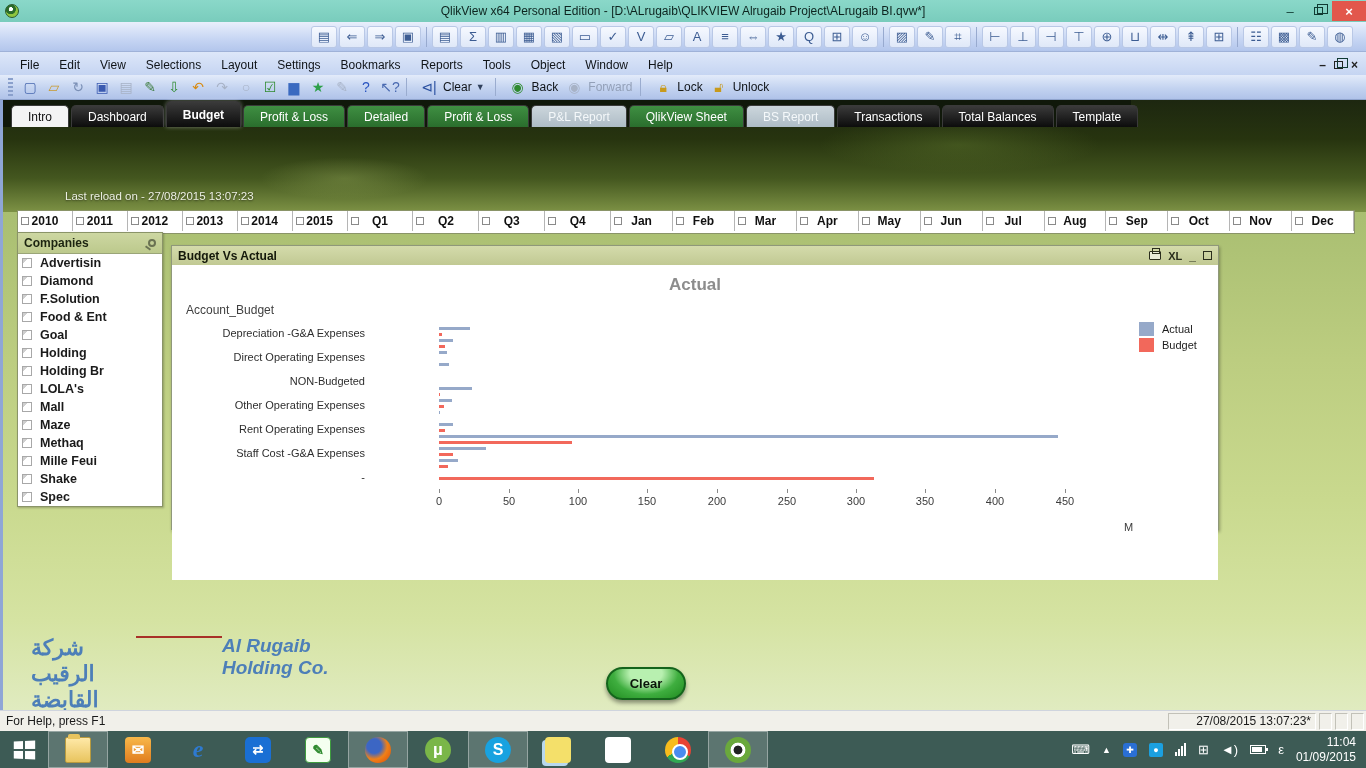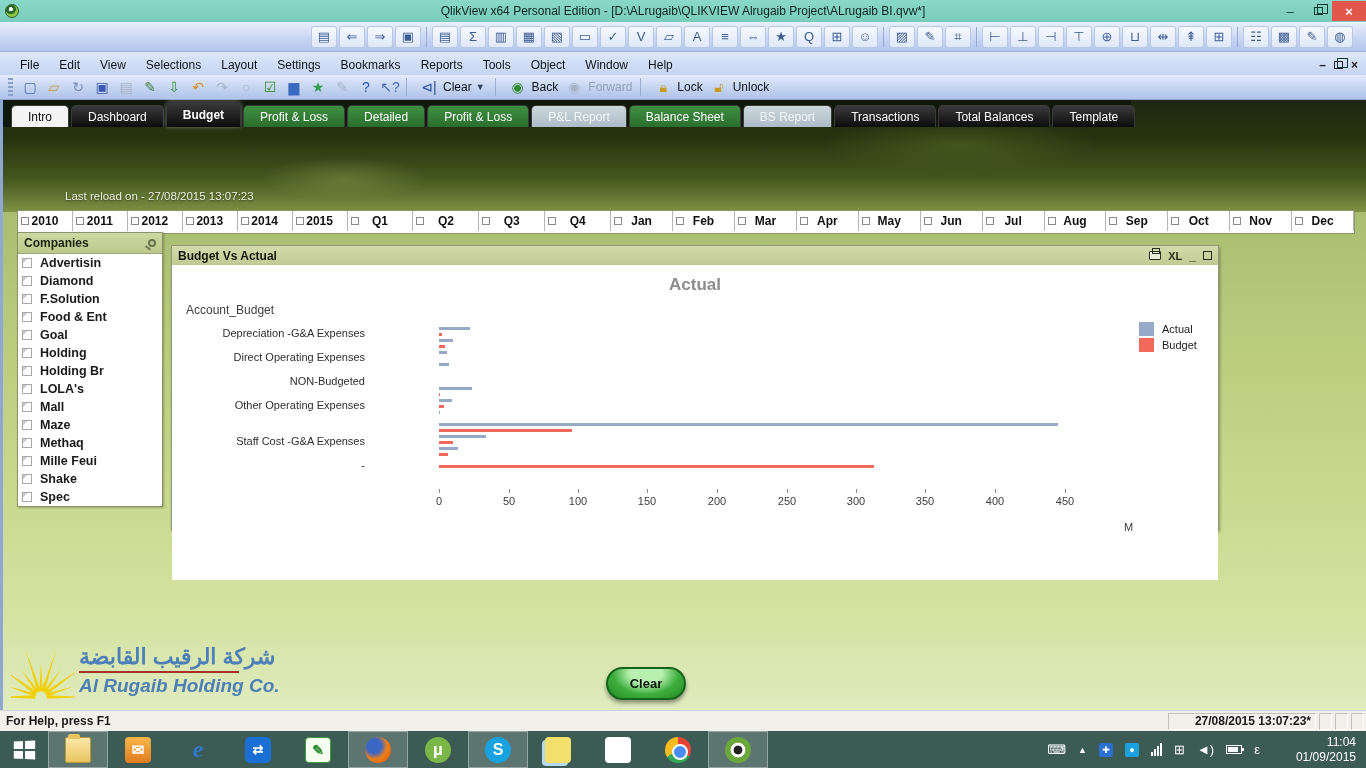--- a/index.html
+++ b/index.html
@@ -138,28 +138,28 @@
   .scr-thumb { height:9px; width:240px; margin-left:14px; background:#b9bda6; border:1px solid #979b82; border-radius:4px; }
 
   
   #clear-btn { position:absolute; left:603px; top:567px; width:80px; height:33px; border-radius:17px;
     background:radial-gradient(ellipse at 50% 15%, #b8f0b0 0 30%, #3fae3f 60%, #1f8a1f 100%);
     border:2px solid #14641c; box-shadow:0 3px 4px rgba(0,0,0,.4); display:flex; align-items:center; justify-content:center;
     font-weight:bold; color:#0a140a; font-size:13px; }
 
   
   #logo { position:absolute; left:8px; top:535px; width:300px; height:70px; display:flex; }
-  #logo-text { margin-left:4px; display:flex; flex-direction:column; justify-content:center; }
+  #logo-text { margin-left:20px; display:flex; flex-direction:row; justify-content:center; }
   #logo-arabic { font-size:22px; font-weight:bold; color:#4d7fb8; line-height:26px; }
   #logo-rule { width:160px; height:2px; background:#a83028; margin:1px 0 2px; }
   #logo-english { font-size:19px; font-style:italic; font-weight:bold; color:#4d7fb8; }
 
   
   #statusbar { position:absolute; left:0; top:710px; width:1366px; height:21px; background:#f1f0ea;
-    border-top:1px solid #cfd4de; display:flex; align-items:center; font-size:12px; color:#1a1a1a;font-weight:bold; }
+    border-top:1px solid #cfd4de; display:flex; align-items:center; font-size:12px; color:#1a1a1a; }
   #status-left { padding-left:6px; }
   #status-cells { margin-left:auto; display:flex; height:17px; margin-right:2px; }
   .st-cell { border:1px solid #c2c1b8; border-right-color:#fff; border-bottom-color:#fff; margin-left:3px; height:17px; }
   #status-time { width:148px; display:flex; align-items:center; justify-content:flex-end; padding-right:4px; }
   .st-small { width:13px; }
 
   
   #taskbar { position:absolute; left:0; top:731px; width:1366px; height:37px; background:#3d5b55; display:flex; align-items:center; }
   #start-btn { width:48px; height:37px; display:flex; align-items:center; justify-content:center; }
   .win-logo { display:grid; grid-template-columns:10px 10px; grid-template-rows:8px 8px; gap:2px; transform:perspective(60px) rotateY(-14deg); }
@@ -184,21 +184,21 @@
   .ic-chrome { border-radius:50%; background:conic-gradient(#e84334 0 33%, #30a852 33% 66%, #f8bc1c 66% 100%); position:relative; }
   .ic-chrome:after { content:""; position:absolute; left:7px; top:7px; width:12px; height:12px; border-radius:50%; background:#4a8cf0; border:2px solid #fff; }
   .ic-qlikview { border-radius:50%; background:radial-gradient(circle, #222 0 22%, #fff 26% 38%, #6aa83c 42% 75%, #cfe0c8 80%); }
   #tray { margin-left:auto; display:flex; align-items:center; gap:12px; padding-right:10px; color:#fff; }
   .tray-ic { color:#fff; font-size:13px; display:flex; align-items:center; }
   .sigbars { display:flex; align-items:flex-end; gap:1px; }
   .sigbars div { width:2px; background:#fff; }
   .battery-ic { width:16px; height:9px; border:1px solid #fff; position:relative; }
   .battery-ic:after { content:""; position:absolute; right:-3px; top:2px; width:2px; height:3px; background:#fff; }
   .battery-ic div { position:absolute; left:1px; top:1px; bottom:1px; width:10px; background:#fff; }
-  #clock { text-align:right; font-size:12px; line-height:15px; color:#fff;margin-left:24px; }
+  #clock { text-align:right; font-size:12px; line-height:15px; color:#fff; }
 </style>
 </head>
 <body>
 
 <div id="screen">
 
   <div id="titlebar">
     <div id="app-icon"></div>
     <div id="title-text">QlikView x64 Personal Edition - [D:\ALrugaib\QLIKVIEW Alrugaib Project\ALrugaib BI.qvw*]</div>
     <div id="win-btns">
@@ -307,21 +307,21 @@
   <div id="sheet">
     <div id="photo-top"></div>
     <div id="tabstrip">
         <div class="tab white">Intro</div>
         <div class="tab black">Dashboard</div>
         <div class="tab black active">Budget</div>
         <div class="tab green">Profit &amp; Loss</div>
         <div class="tab green">Detailed</div>
         <div class="tab green">Profit &amp; Loss</div>
         <div class="tab silver">P&amp;L Report</div>
-        <div class="tab green">Balance Sheet</div>
+        <div class="tab green">QlikView Sheet</div>
         <div class="tab silver">BS Report</div>
         <div class="tab black">Transactions</div>
         <div class="tab black">Total Balances</div>
         <div class="tab black">Template</div>
       </div>
     <div id="reload-note">Last reload on - 27/08/2015 13:07:23</div>
     <div id="filters">
         <div class="fcell year">
           <span class="cb"></span>
           <span>2010</span>
@@ -532,20 +532,27 @@
               <div class="crow-label">Other Operating Expenses</div>
               <div class="crow-bars">
                 <div class="bar actual" style="width: 13px; background: rgb(150, 169, 201);"></div>
                 <div class="bar budget" style="width: 5px; background: rgb(242, 104, 91);"></div>
               </div>
             </div>
             <div class="crow">
               <div class="crow-label"></div>
               <div class="crow-bars">
                 <div class="bar actual" style="width: 1px; background: rgb(150, 169, 201);"></div>
+              </div>
+            </div>
+            <div class="crow">
+              <div class="crow-label">Rent Operating Expenses</div>
+              <div class="crow-bars">
+                <div class="bar actual" style="width: 14px; background: rgb(150, 169, 201);"></div>
+                <div class="bar budget" style="width: 6px; background: rgb(242, 104, 91);"></div>
               </div>
             </div>
             <div class="crow">
               <div class="crow-label"></div>
               <div class="crow-bars">
                 <div class="bar actual" style="width: 619px; background: rgb(150, 169, 201);"></div>
                 <div class="bar budget" style="width: 133px; background: rgb(242, 104, 91);"></div>
               </div>
             </div>
             <div class="crow">

